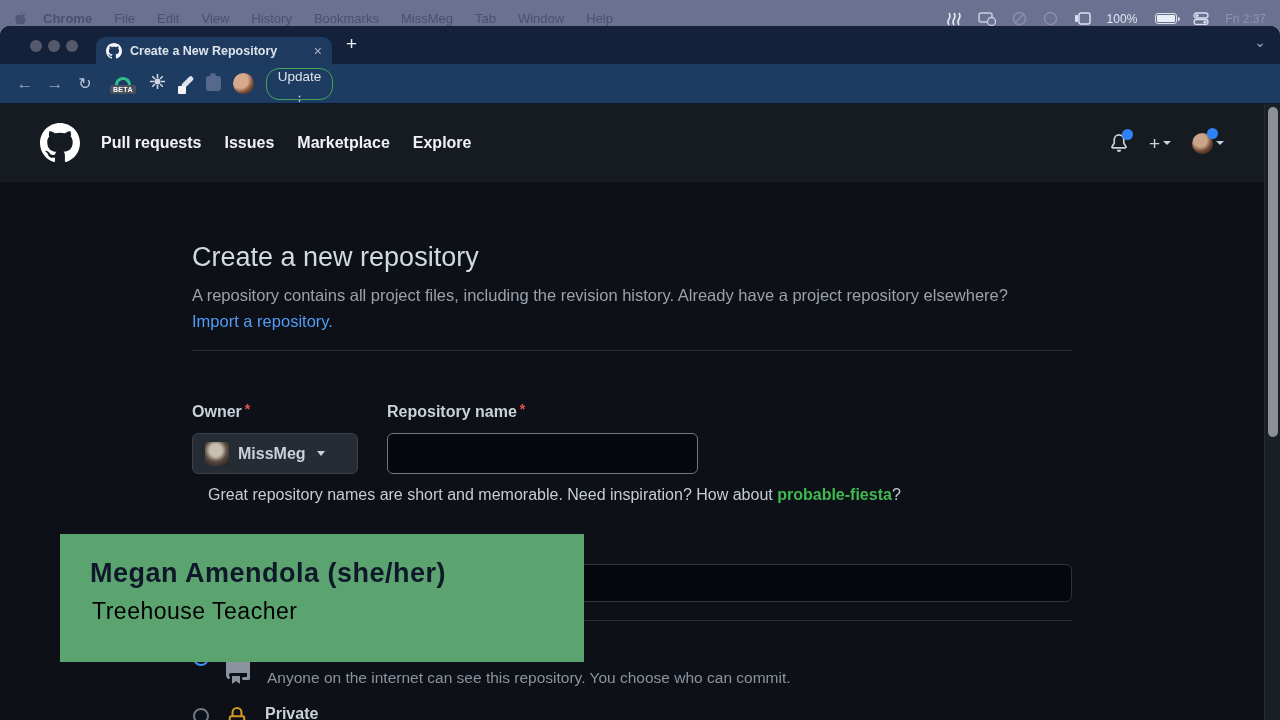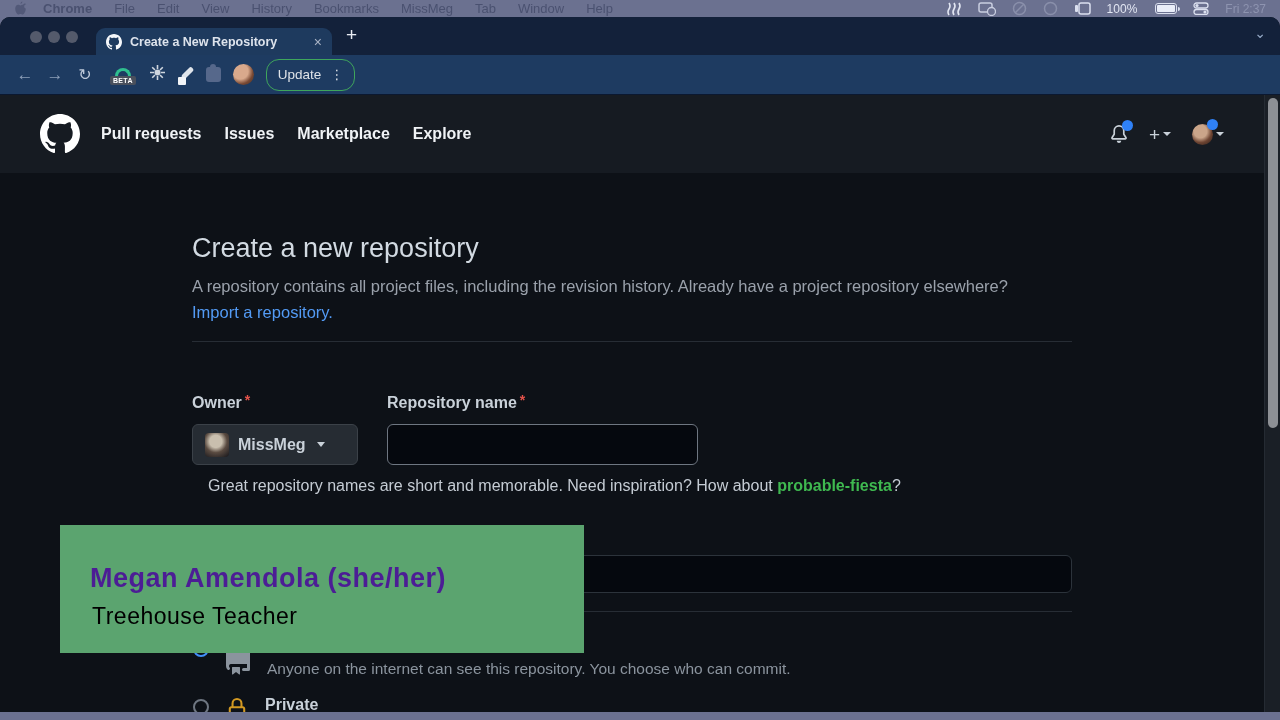--- a/index.html
+++ b/index.html
@@ -1,20 +1,20 @@
 <!DOCTYPE html>
 <html><head>
 <meta charset="utf-8">
 <style>
   * { margin:0; padding:0; box-sizing:border-box; }
   html,body { width:1280px; height:720px; overflow:hidden; }
   body { font-family:"Liberation Sans", sans-serif; background:#6b7190; }
 
   
-  .menubar { height:17px; display:flex; align-items:center; padding:0 14px;
+  .menubar { height:26px; display:flex; align-items:flex-end; padding:0 14px;
              font-size:13px; color:#4a5170; background:#6b7190; }
   .menubar .apple { width:13px; height:15px; margin-right:16px; opacity:.75; }
   .menu-item { margin-right:22px; font-weight:400; }
   .menu-item.first { font-weight:700; }
   .mb-right { margin-left:auto; display:flex; align-items:center; gap:16px; color:#cdd2e4; }
   .mb-ic { display:flex; align-items:center; }
   .dimmed { opacity:.45; }
   .battery-pct { font-size:12px; color:#e2e6f2; }
   .battery { width:22px; height:11px; border:1.5px solid #dbe0ef; border-radius:3px;
              position:relative; margin-left:2px; }
@@ -57,21 +57,21 @@
   .ext-pen { width:14px; height:14px; position:relative; }
   .ext-pen .shaft { position:absolute; width:5px; height:14px; background:#dfe4ea; border-radius:2px;
                     transform:rotate(45deg); left:6px; top:-2px; }
   .ext-pen .sq { position:absolute; width:8px; height:8px; background:#f2f4f7; left:-1px; bottom:-3px; border-radius:1px; }
   .ext-puzzle { width:15px; height:15px; background:#56688b; border-radius:3px; position:relative; }
   .ext-puzzle::after { content:""; position:absolute; width:6px; height:6px; border-radius:50%;
                        background:#56688b; top:-3px; left:4.5px; }
   .tb-avatar { width:21px; height:21px; border-radius:50%; margin-left:12px;
                background:radial-gradient(circle at 35% 35%, #d9a98c 0 40%, #7a4a34 65%, #3c2a22 100%); }
   .update-btn { margin-left:12px; height:32px; border:1.5px solid #3fa65c; border-radius:13px;
-                display:flex; align-items:center; gap:9px; padding:0 11px; color:#dfe3e8; font-size:13.5px; }
+                display:flex; align-items:center; gap:9px; padding:0 11px; color:#dfe3e8; font-size:13.5px;flex-direction:column; }
   .update-dots { letter-spacing:0; font-size:13px; color:#dfe3e8; }
 
   
   .viewport { position:relative; flex:1; background:#0d1117; overflow:hidden; }
 
   .gh-header { height:78px; background:#161b22; display:flex; align-items:center; padding:0 56px 0 40px; }
   .gh-logo { width:40px; height:40px; flex:none; }
   .gh-search { margin-left:22px; width:336px; height:34px; background:#0d1117;
                border:1px solid #30363d; border-radius:6px; display:flex; align-items:center;
                padding:0 7px 0 12px; }
@@ -128,21 +128,21 @@
   .pub-icon { position:absolute; top:470px; left:30px; }
   .pub-label { position:absolute; top:462px; left:75px; font-size:16px; font-weight:700; color:#c9d1d9; }
   .pub-desc { position:absolute; top:487px; left:75px; font-size:15.5px; color:#8b949e; }
   .priv-radio { top:526px; left:1px; }
   .priv-icon { position:absolute; top:524px; left:34px; }
   .priv-label { position:absolute; top:523px; left:73px; font-size:16px; font-weight:700; color:#c9d1d9; }
 
   
   .lower-third { position:absolute; left:60px; top:430px; width:524px; height:128px;
                  background:#5ba46f; padding:24px 0 0 30px; z-index:5; }
-  .lt-name { font-size:27px; font-weight:700; color:#4c1d95; letter-spacing:.5px;margin-top:14px; }
+  .lt-name { font-size:27px; font-weight:700; color:#0f172a; letter-spacing:.5px; }
   .lt-role { font-size:23px; color:#000000; margin-top:9px; margin-left:2px; letter-spacing:.5px; }
 
   
   .scroll-track { position:absolute; right:0; top:0; width:16px; height:100%;
                   background:#1a1f26; border-left:1px solid #252b33; z-index:6; }
   .scroll-thumb { position:absolute; left:2.5px; top:3px; width:10px; height:330px;
                   background:#8d9095; border-radius:6px; }
 </style>
 </head>
 <body>

